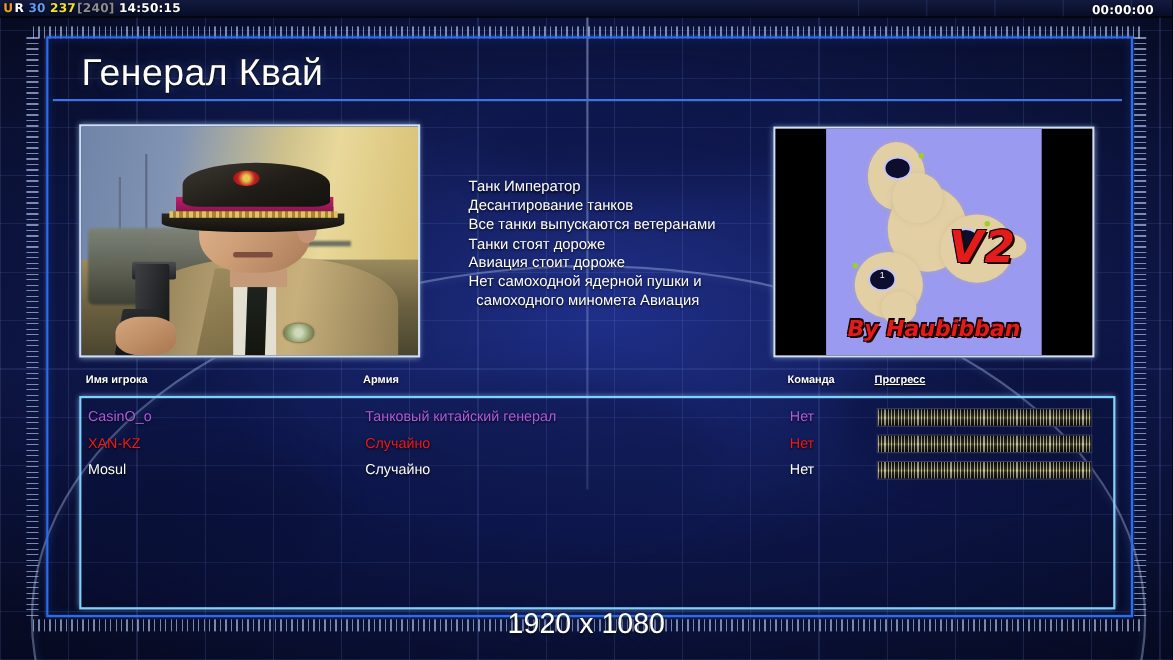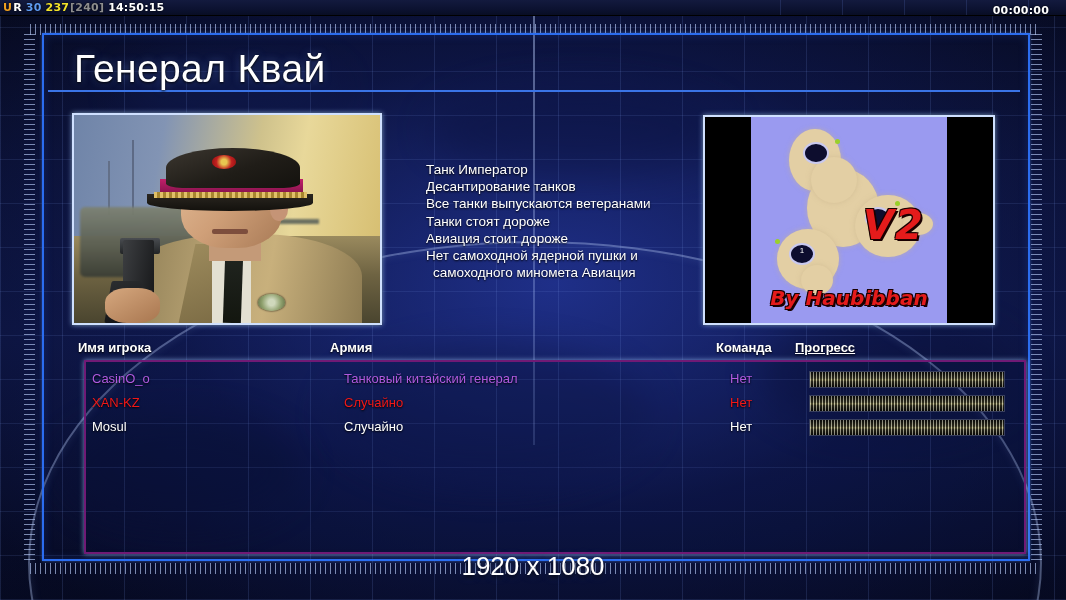--- a/index.html
+++ b/index.html
@@ -51,21 +51,21 @@
 
   
   #panel{position:absolute;left:42px;top:33px;width:984px;height:524px;
     border:2px solid #2b6df0;
     box-shadow:0 0 3px rgba(90,150,255,.5), 0 0 10px rgba(40,90,220,.25) inset;
     z-index:10;}
 
   
   #title-bar{position:absolute;left:48px;top:42px;width:972px;height:48px;z-index:12;
     border-bottom:2px solid #3a74e6;}
-  #title-text{position:absolute;left:26px;top:5px;font-size:39px;color:#fff;
+  #title-text{position:absolute;left:26px;top:5px;font-size:34px;color:#fff;
     font-family:"Liberation Sans",sans-serif;letter-spacing:.4px;
     text-shadow:0 1px 3px #000,0 0 8px rgba(120,160,255,.35);}
 
   
   #portrait-frame{position:absolute;left:72px;top:113px;width:306px;height:208px;z-index:14;
     border:2px solid #cfe0ff;box-shadow:0 0 5px rgba(160,200,255,.8),0 0 2px #000;
     overflow:hidden;background:#26334a;}
   #portrait{position:absolute;inset:0;overflow:hidden;}
   
   .p-sky{position:absolute;left:0;top:0;width:100%;height:62%;
@@ -139,26 +139,26 @@
   #map-v2{position:absolute;left:112px;top:85px;font-size:40px;font-weight:bold;font-style:italic;
     color:#e41b1b;font-family:"DejaVu Sans",sans-serif;
     text-shadow:2px 2px 0 #1a0000,-1px -1px 0 #1a0000,1px -1px 0 #1a0000,-1px 1px 0 #1a0000;letter-spacing:1px;}
   #map-author{position:absolute;left:50%;top:169px;transform:translateX(-50%);
     font-size:20px;font-weight:bold;font-style:italic;color:#e41b1b;white-space:nowrap;
     font-family:"DejaVu Sans",sans-serif;
     text-shadow:2px 2px 0 #1a0000,-1px -1px 0 #1a0000,1px -1px 0 #1a0000,-1px 1px 0 #1a0000;}
 
   
   #table-head{position:absolute;left:78px;top:340px;width:930px;height:18px;z-index:14;}
-  #table-head span{position:absolute;font-size:13px;font-weight:bold;color:#fff;
+  #table-head span{position:absolute;font-size:10px;font-weight:bold;color:#fff;
     font-family:"Liberation Sans",sans-serif;text-shadow:0 1px 2px #000;}
   #th-name{left:0;} #th-army{left:252px;} #th-team{left:638px;} #th-prog{left:717px;text-decoration:underline;}
 
-  #table-box{position:absolute;left:84px;top:360px;width:938px;height:190px;z-index:13;
-    border:2px solid #701a75;box-shadow:0 0 5px rgba(160,200,255,.7);
+  #table-box{position:absolute;left:72px;top:360px;width:938px;height:190px;z-index:13;
+    border:2px solid #7dd3fc;box-shadow:0 0 5px rgba(160,200,255,.7);
     background:rgba(10,20,70,.10);}
   .prow{position:absolute;left:0;width:938px;height:24px;}
   .prow .cell{position:absolute;font-size:13px;line-height:24px;white-space:nowrap;
     font-family:"Liberation Sans",sans-serif;text-shadow:0 1px 2px #000;}
   .c-name{left:6px;} .c-army{left:258px;} .c-team{left:644px;}
   .pbar{position:absolute;left:723px;top:4px;width:194px;height:15px;
     background:#14142a;border:1px solid rgba(120,140,190,.35);overflow:hidden;}
   .pbar .fill{position:absolute;inset:0;
     background-image:
       linear-gradient(180deg, rgba(20,20,18,1) 0%, rgba(96,92,62,1) 42%, rgba(168,160,96,1) 52%, rgba(78,74,50,1) 64%, rgba(16,16,14,1) 100%),

